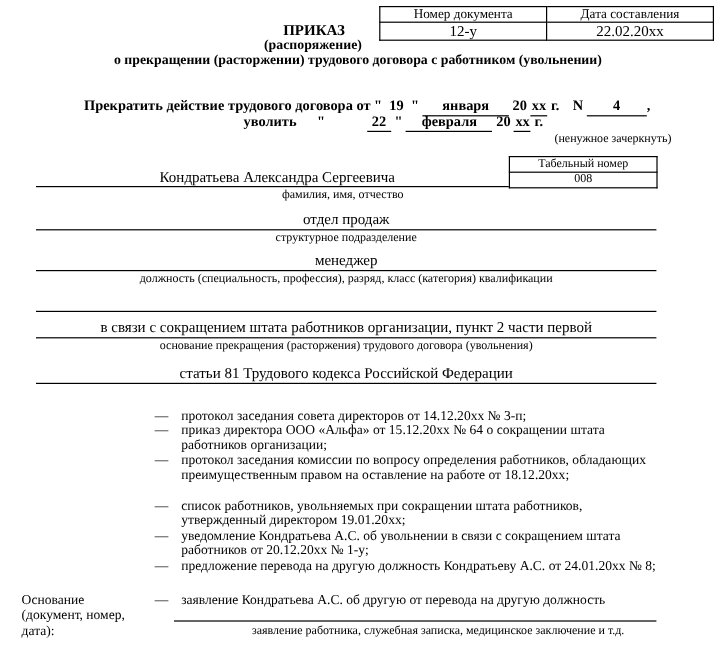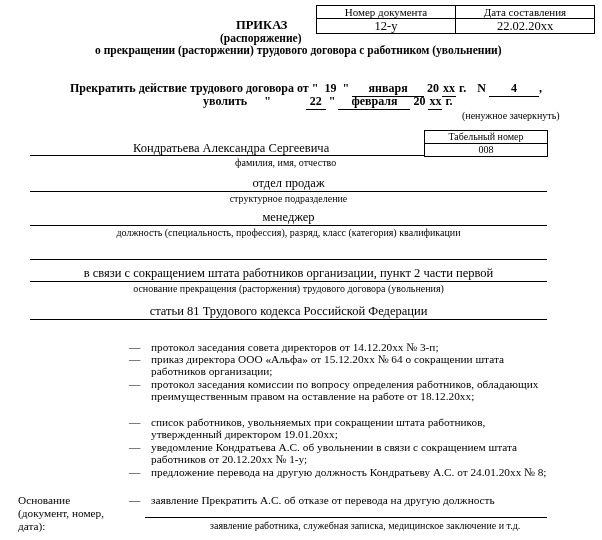--- a/index.html
+++ b/index.html
@@ -91,18 +91,18 @@
 <div class="abs field c" style="left:30px; top:304px; width:517px;">статьи 81 Трудового кодекса Российской Федерации</div>
 <div class="line" style="left:30px; top:319px; width:517px;"></div>
 
 <div>
   <div class="li" style="top:341px;"><span class="dash">—</span><span>протокол заседания совета директоров от 14.12.20xx № 3-п;</span></div>
   <div class="li" style="top:353px;"><span class="dash">—</span><span>приказ директора ООО «Альфа» от 15.12.20xx № 64 о сокращении штата работников организации;</span></div>
   <div class="li" style="top:378px;"><span class="dash">—</span><span>протокол заседания комиссии по вопросу определения работников, обладающих преимущественным правом на оставление на работе от 18.12.20xx;</span></div>
   <div class="li" style="top:416px;"><span class="dash">—</span><span>список работников, увольняемых при сокращении штата работников, утвержденный директором 19.01.20xx;</span></div>
   <div class="li" style="top:441px;"><span class="dash">—</span><span>уведомление Кондратьева А.С. об увольнении в связи с сокращением штата работников от 20.12.20xx № 1-у;</span></div>
   <div class="li" style="top:466px;"><span class="dash">—</span><span>предложение перевода на другую должность Кондратьеву А.С. от 24.01.20xx № 8;</span></div>
-  <div class="li" style="top:494px;"><span class="dash">—</span><span>заявление Прекратить А.С. об отказе от перевода на другую должность</span></div>
+  <div class="li" style="top:494px;"><span class="dash">—</span><span>заявление Кондратьева А.С. об другую от перевода на другую должность</span></div>
 </div>
 
 <div class="abs" style="left:18px; top:494px; width:100px; font-size:11.3px; line-height:13px;">Основание (документ, номер, дата):</div>
 <div class="line" style="left:145px; top:517px; width:402px;"></div>
 <div class="abs small" style="left:210px; top:520px;">заявление работника, служебная записка, медицинское заключение и т.д.</div>
 
 </body></html>

